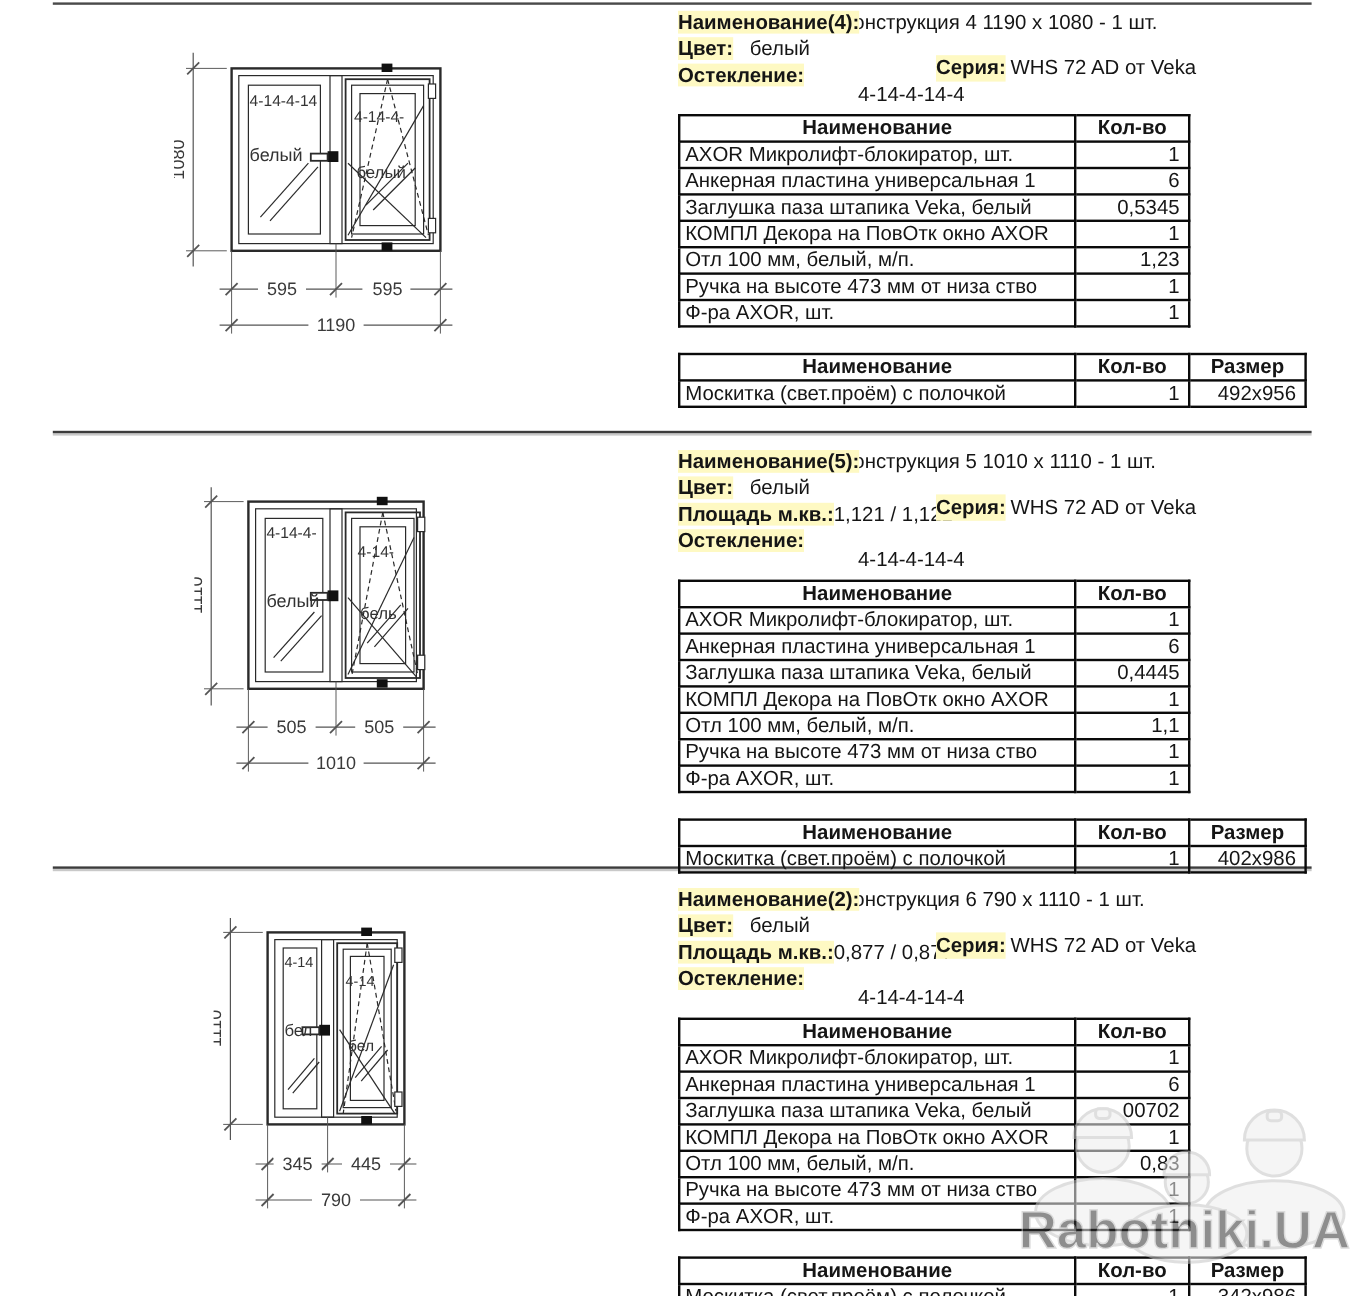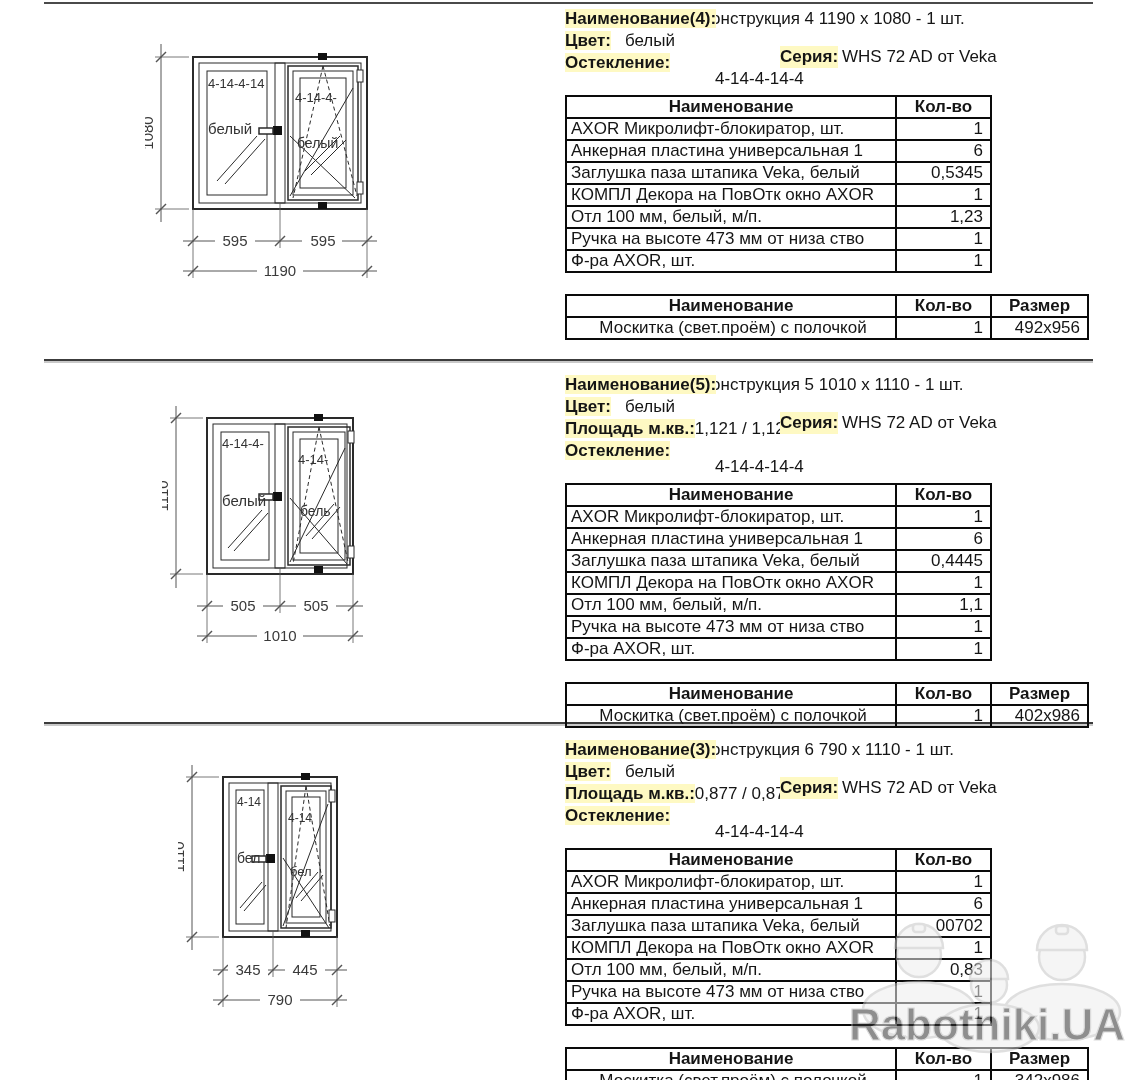--- a/index.html
+++ b/index.html
@@ -15,21 +15,21 @@
   .ov{position:relative;z-index:1;margin-left:-15px;}
   .gap{margin-left:14px;}
   .abs{position:absolute;top:16px;}
   table{border-collapse:collapse;table-layout:fixed;margin-top:21px;background:transparent;}
   .parts{width:425px;}
   .mosq{width:522px;}
   th,td{border:2px solid #0a0a0a;height:20px;font-size:17px;overflow:hidden;white-space:nowrap;padding:0;}
   th{text-align:center;font-weight:700;}
   td.c0{text-align:left;padding-left:4px;}
   td.cn{text-align:right;padding-right:7px;}
-  .mosq td.c0{text-align:center;}
+  .mosq td.c0{text-align:left;}
   .watermark{position:absolute;left:829px;top:900px;z-index:5;pointer-events:none;opacity:.55;}
   svg text{font-family:"Liberation Sans",sans-serif;fill:#333;}
   .dimtxt{fill:#3a3a3a;}
 </style>
 </head>
 <body>
 
 <div class="page">
   <div class="topline"></div>
   <div class="divider" style="top:359px"></div>
@@ -370,21 +370,21 @@
         <line x1="35" y1="242" x2="169" y2="242"></line>
         <line x1="40" y1="247" x2="50" y2="237" stroke-width="1.5"></line>
         <line x1="154" y1="247" x2="164" y2="237" stroke-width="1.5"></line>
         <rect x="82" y="234" width="40" height="16" fill="#fff" stroke="none"></rect>
         <text x="102" y="247" font-size="15" text-anchor="middle" stroke="none" class="dimtxt">790</text>
       </g>
     </svg>
 
     <div class="textblock" style="top:14px">
       <div class="hline">
-        <span class="b">Наименование(3):</span><span class="ov">Конструкция 6 790 x 1110 - 1 шт.</span>
+        <span class="b">Наименование(2):</span><span class="ov">Конструкция 6 790 x 1110 - 1 шт.</span>
       </div>
       <div class="hline">
         <span class="b">Цвет:</span><span class="gap">белый</span>
         <span class="b abs" style="left:215px">Серия:</span><span class="abs" style="left:277px">WHS 72 AD от Veka</span>
       </div>
       <div class="hline">
         <span class="b">Площадь м.кв.:</span><span>0,877 / 0,877</span>
       </div>
       <div class="hline">
         <span class="b">Остекление:</span><span class="abs" style="left:150px">4-14-4-14-4</span>

